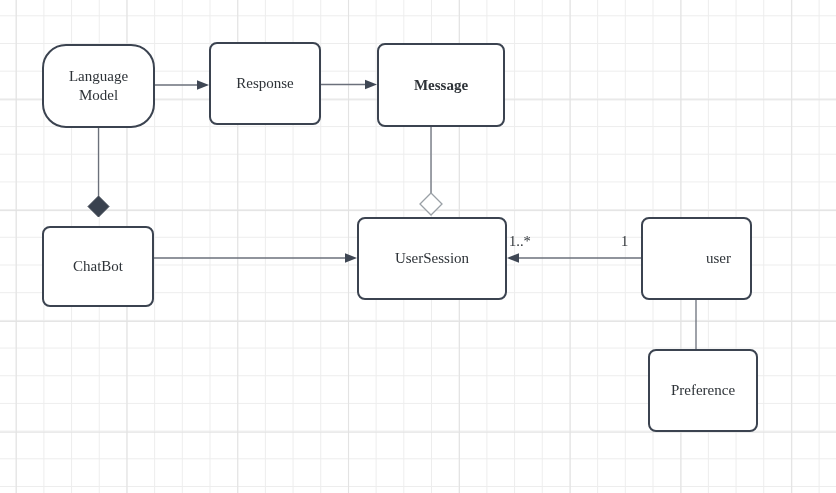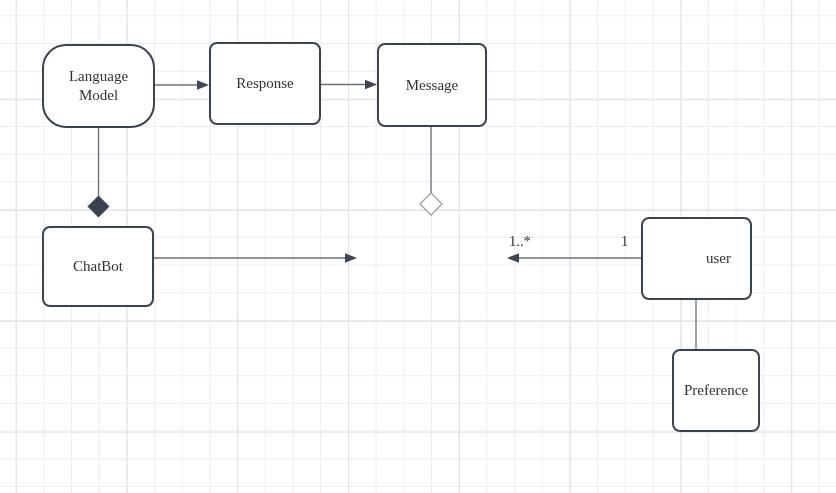--- a/index.html
+++ b/index.html
@@ -42,25 +42,25 @@
     border-radius:8px;
     display:flex;align-items:center;justify-content:center;
     text-align:center;
     color:var(--text);
     font-size:15px;line-height:19px;
     cursor:default;
   }
   .node .lbl{display:inline-block;padding:0 13px;}
   .n-lm{left:42px;top:44px;width:113px;height:84px;border-radius:24px;}
   .n-response{left:209px;top:42px;width:112px;height:83px;font-family:Liberation Serif, serif;}
-  .n-message{left:377px;top:43px;width:110px;height:84px;}
+  .n-message{left:377px;top:43px;width:128px;height:84px;font-weight:bold;}
   .n-chatbot{left:42px;top:226px;width:112px;height:81px;}
   .n-usersession{left:357px;top:217px;width:150px;height:83px;}
   .n-user{left:641px;top:217px;width:111px;height:83px;padding-left:44px;}
-  .n-preference{left:648px;top:349px;width:88px;height:83px;margin-left:24px;}
+  .n-preference{left:648px;top:349px;width:110px;height:83px;}
   .edge-label{
     position:absolute;
     color:var(--text);
     font-size:14.5px;line-height:16px;
   }
   .lab-target{left:509px;top:233px;}
   .lab-source{left:621px;top:233px;}
 </style>
 </head>
 <body>
@@ -109,20 +109,23 @@
   </div>
   <div class="node n-response">
     <span class="lbl">Response</span>
   </div>
   <div class="node n-message">
     <span class="lbl">Message</span>
   </div>
   <div class="node n-chatbot">
     <span class="lbl">ChatBot</span>
   </div>
+  <div class="node n-usersession">
+    <span class="lbl">UserSession</span>
+  </div>
   <div class="node n-user">
     <span class="lbl">user</span>
   </div>
   <div class="node n-preference">
     <span class="lbl">Preference</span>
   </div>
 
   <span class="edge-label lab-target">1..*</span>
   <span class="edge-label lab-source">1</span>
 

